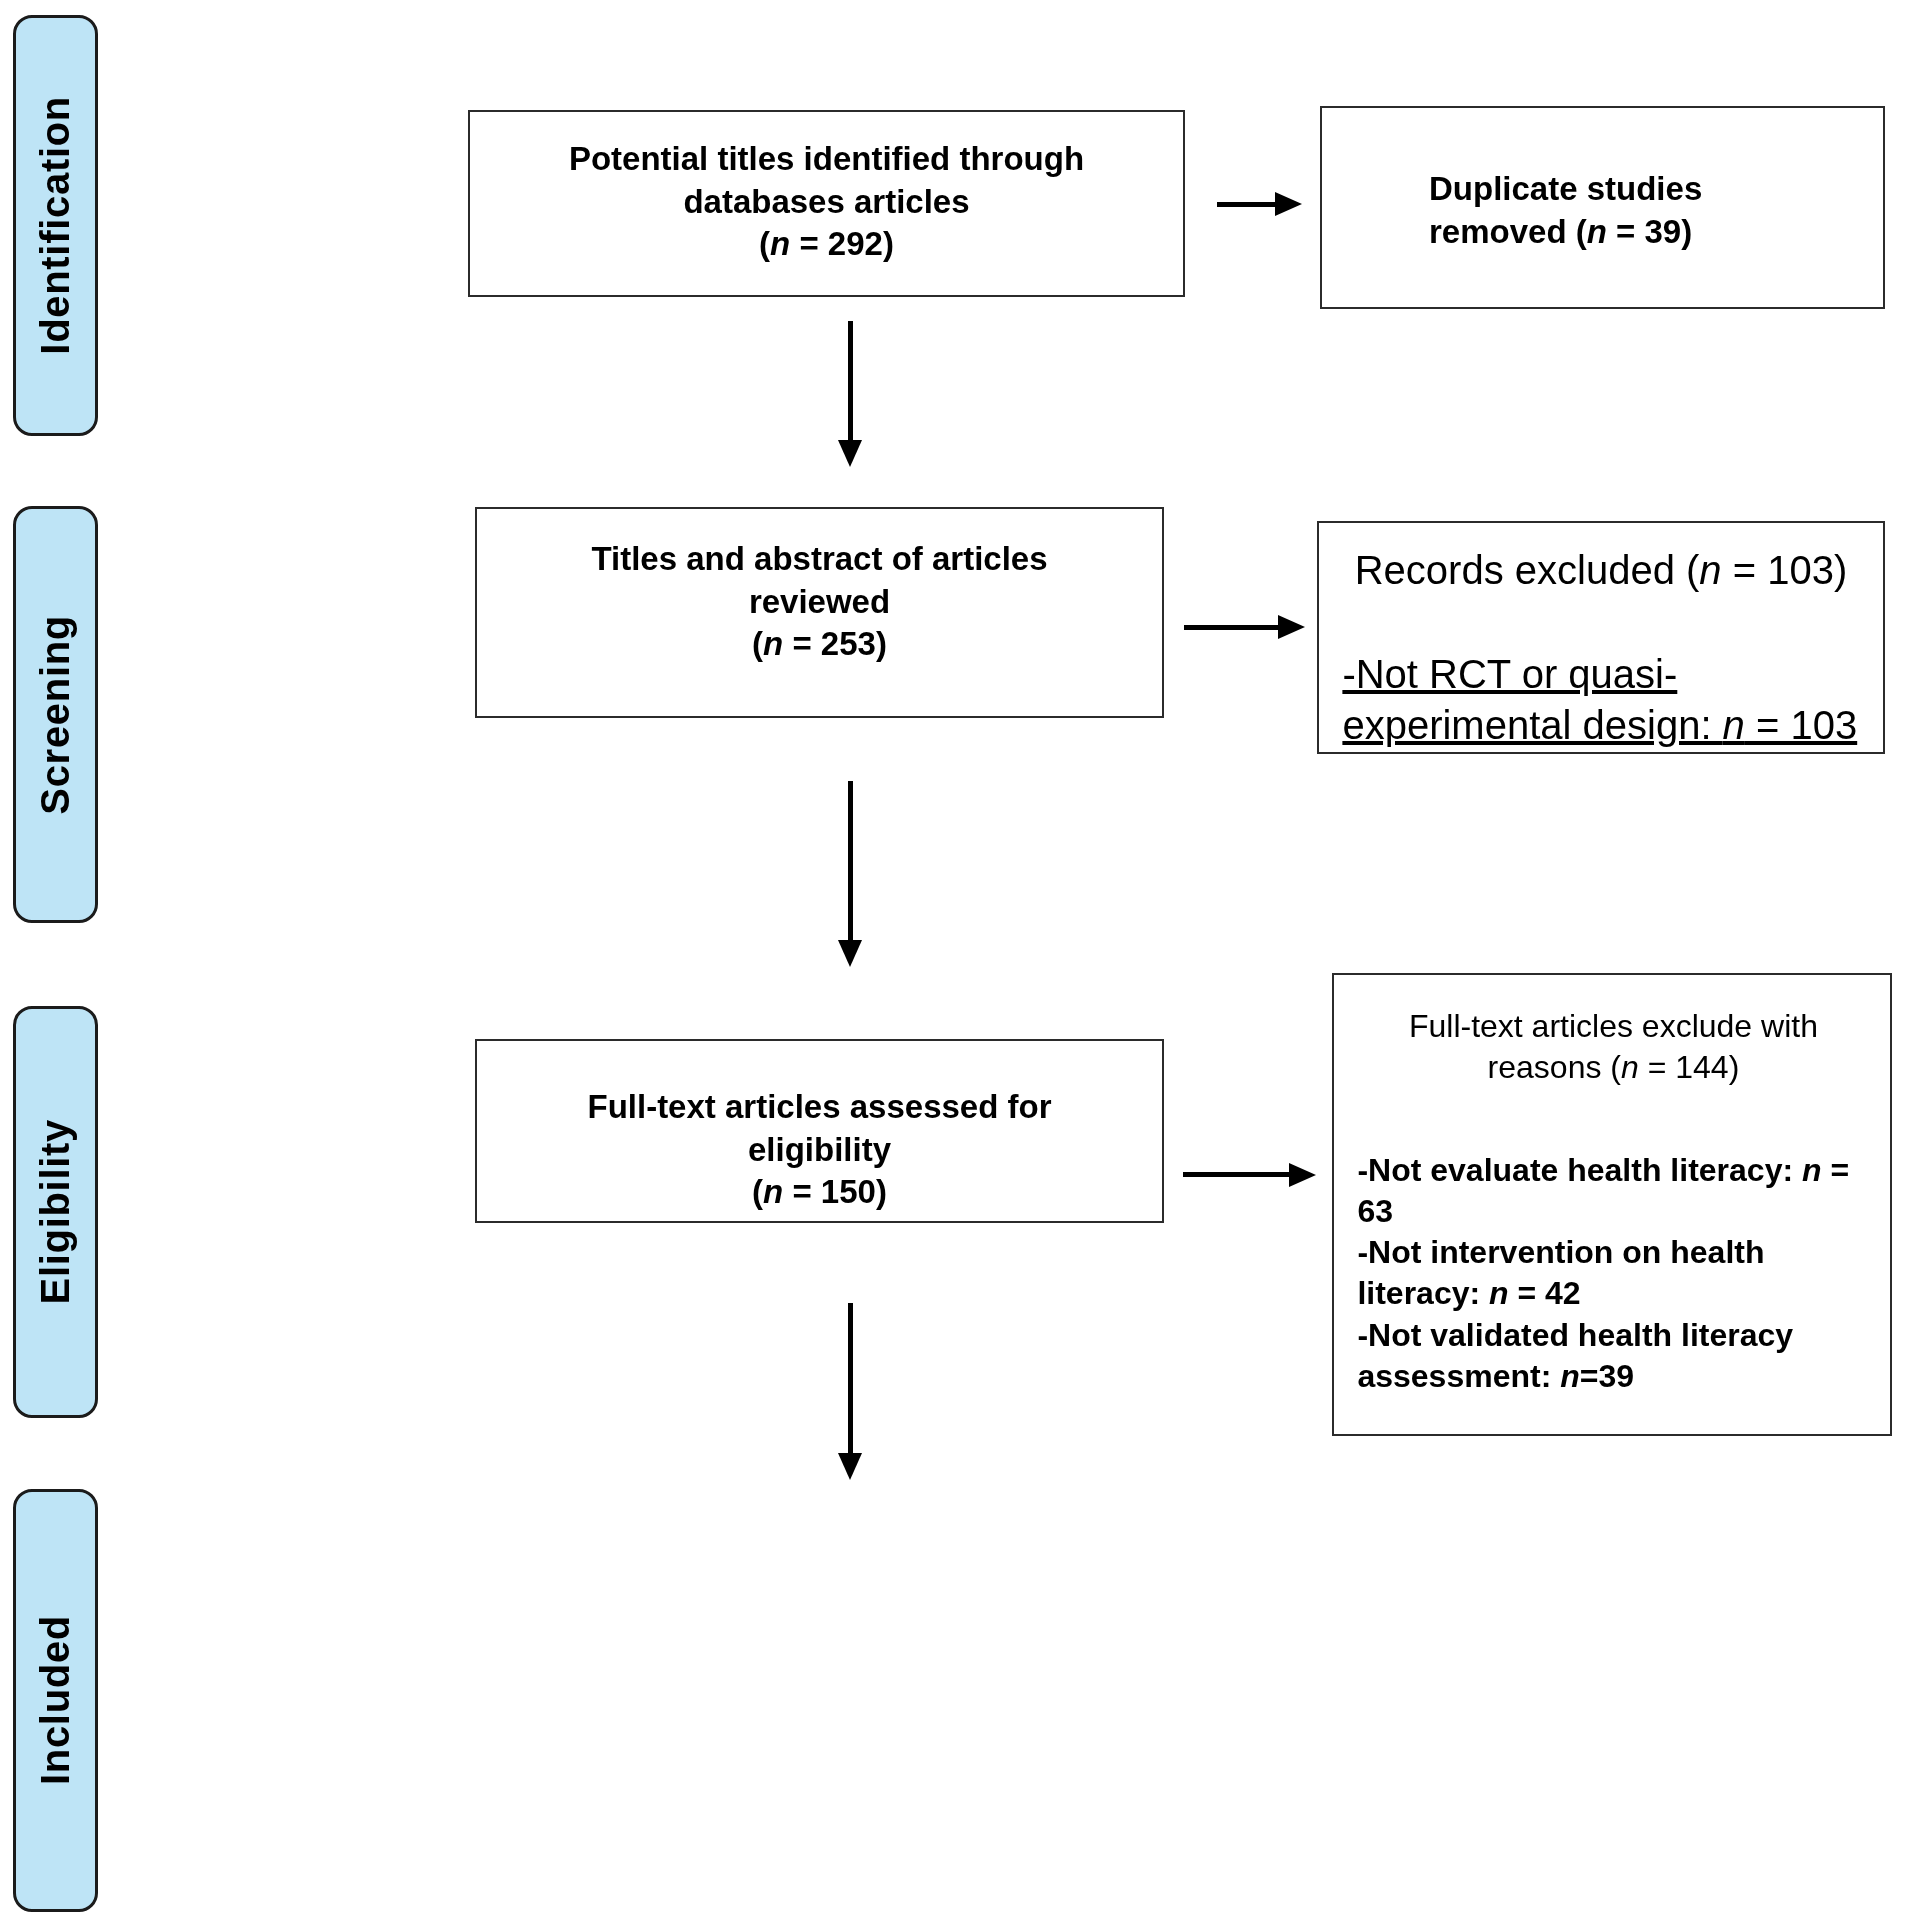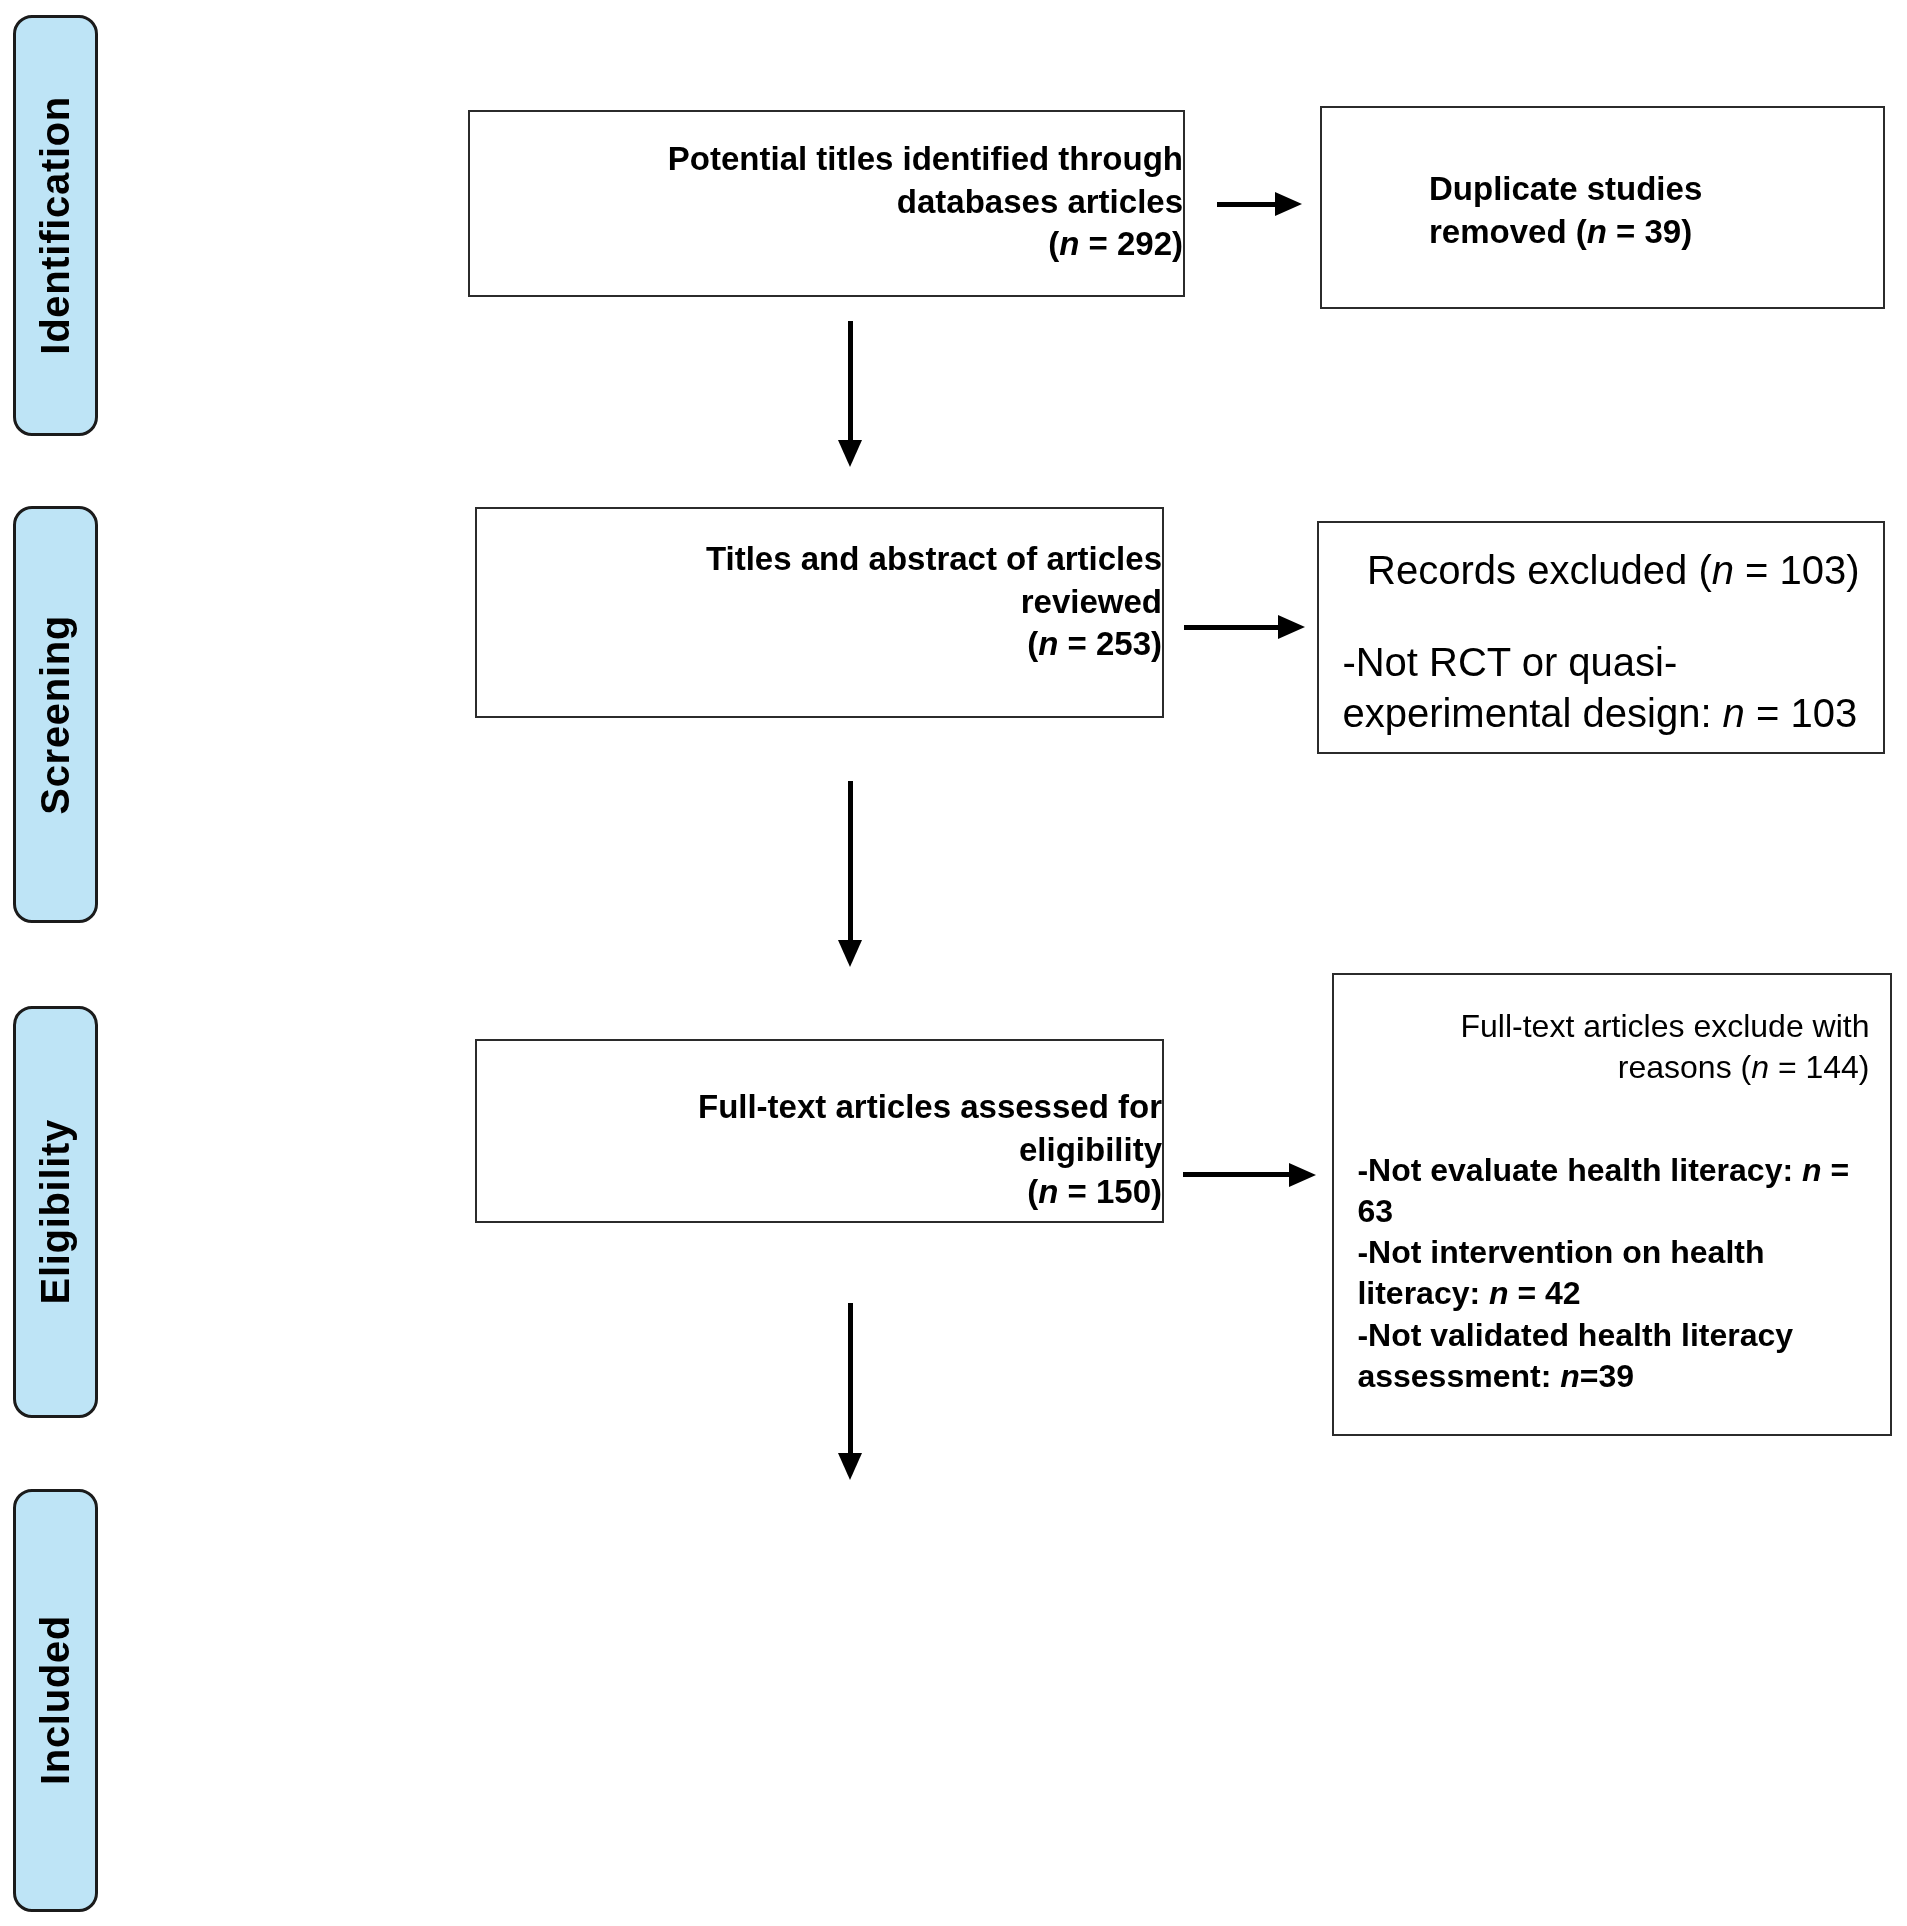--- a/index.html
+++ b/index.html
@@ -46,31 +46,31 @@
   
   .node {
     position: absolute;
     background: #FFFFFF;
     border: 2.9px solid #2B2B2B;
     box-sizing: border-box;
     font-size: 33px;
     line-height: 1.29;
   }
   .node .line { white-space: pre-wrap; }
-  .center { text-align: right; }
+  .center { text-align: center; }
 
   .node-identified        { left: 468px;  top: 110px;  width: 717px; height: 187px; font-weight: 700; padding-top: 26px; }
   .node-duplicates        { left: 1320px; top: 106px;  width: 565px; height: 203px; font-weight: 700; padding: 60px 45px 0 107px; }
   .node-screened          { left: 475px;  top: 507px;  width: 689px; height: 211px; font-weight: 700; padding-top: 29px; }
   .node-records-excluded  { left: 1317px; top: 521px;  width: 568px; height: 233px; font-weight: 400; font-size: 40px; padding: 22px 23.4px 0 23.4px; }
   .node-fulltext-assessed { left: 475px;  top: 1039px; width: 689px; height: 184px; font-weight: 700; padding-top: 45px; }
   .node-fulltext-excluded { left: 1332px; top: 973px; width: 560px; height: 463px; font-weight: 400; font-size: 32px; padding: 31px 20.5px 0 23.4px; }
   .node-included          { left: 475px;  top: 1539px; width: 689px; height: 279px; font-weight: 700; padding-top: 25px; }
 
-  .reasons-gap-small { margin-top: 40px; }
+  .reasons-gap-small { margin-top: 52px; text-decoration: underline; }
   .reasons-gap-large { margin-top: 61px; font-weight: bold; }
 
   
   .arrow-line {
     position: absolute;
     background: #000000;
   }
   .arrow-head {
     position: absolute;
     width: 0;

